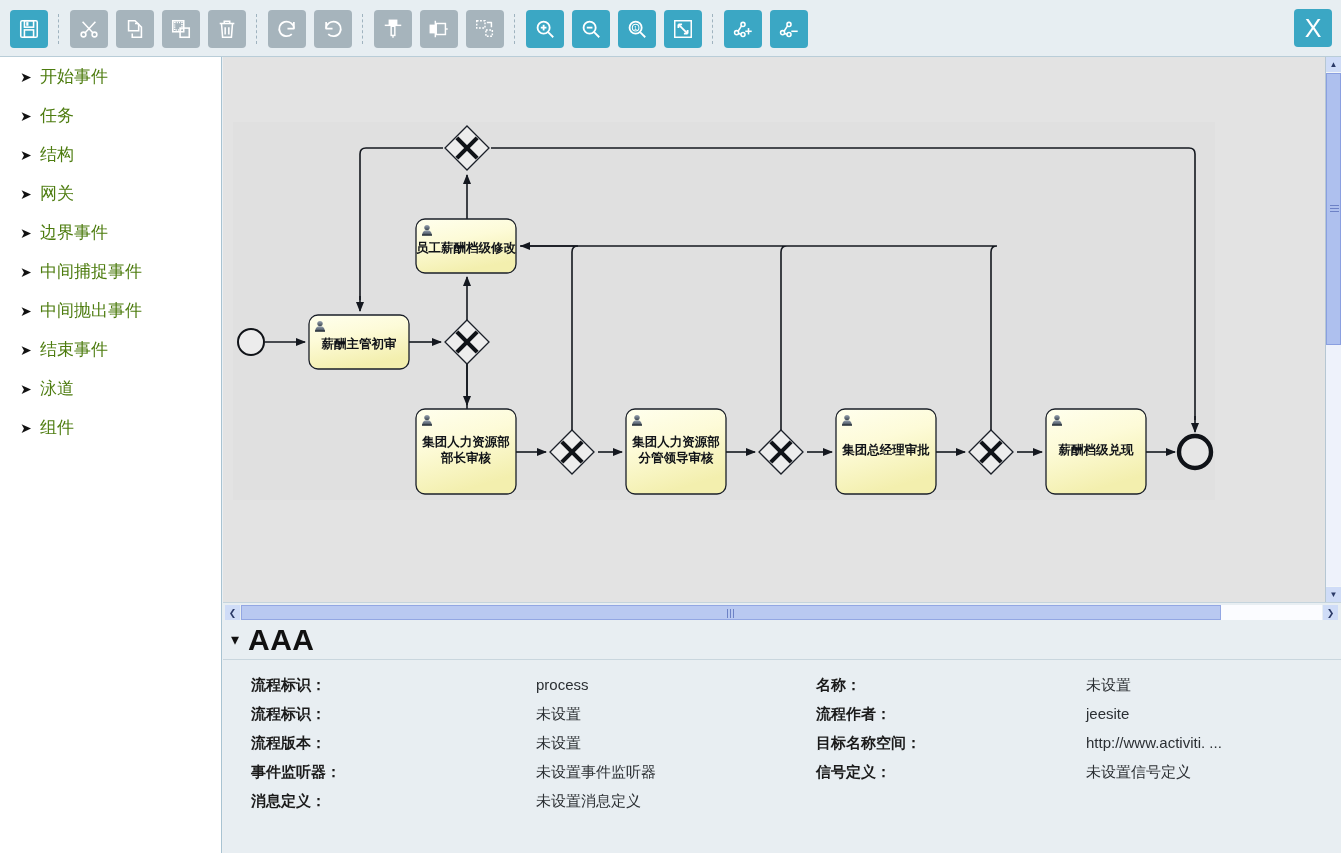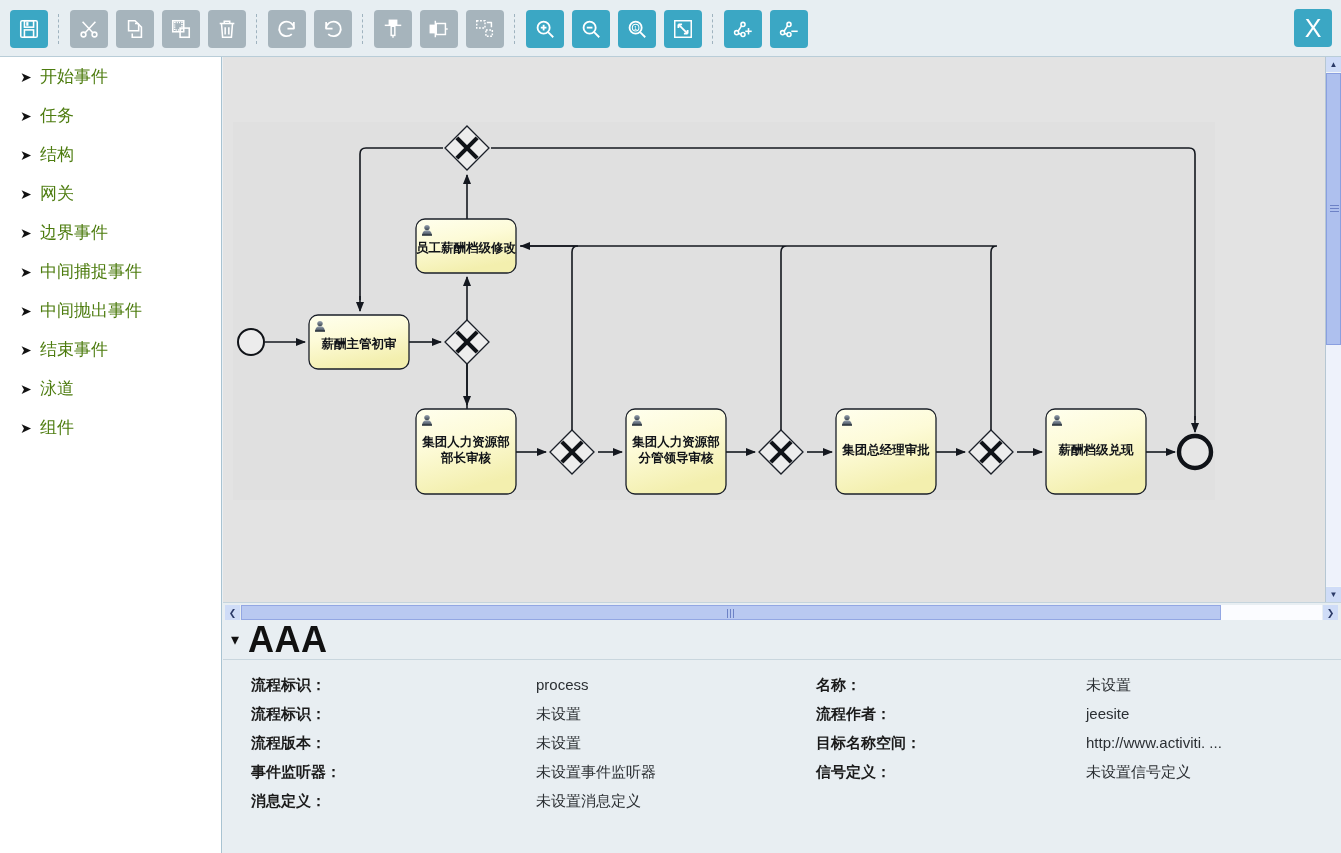--- a/index.html
+++ b/index.html
@@ -119,21 +119,21 @@
   
   .props{
     position:absolute;left:223px;top:621px;width:1118px;height:232px;
     background:#e8eef2;box-sizing:border-box;overflow:hidden;
   }
   .props-head{
     display:flex;align-items:center;height:38px;padding-left:8px;
     border-bottom:1px solid #c9d6de;
   }
   .chev{font-size:16px;color:#111;margin-right:9px;line-height:1;cursor:pointer;}
-  .props-title{font-size:36px;font-weight:bold;color:#111;letter-spacing:.5px;}
+  .props-title{font-size:30px;font-weight:bold;color:#111;letter-spacing:.5px;}
   .props-grid{
     display:grid;grid-template-columns:285px 280px 270px 280px;
     padding:10px 0 0 28px;row-gap:0;
   }
   .p-label{font-size:15px;color:#1b1b1b;height:29px;line-height:29px;font-weight:bold;}
   .p-value{font-size:15px;color:#2b2f33;height:29px;line-height:29px;}
 </style>
 </head>
 <body>
 

